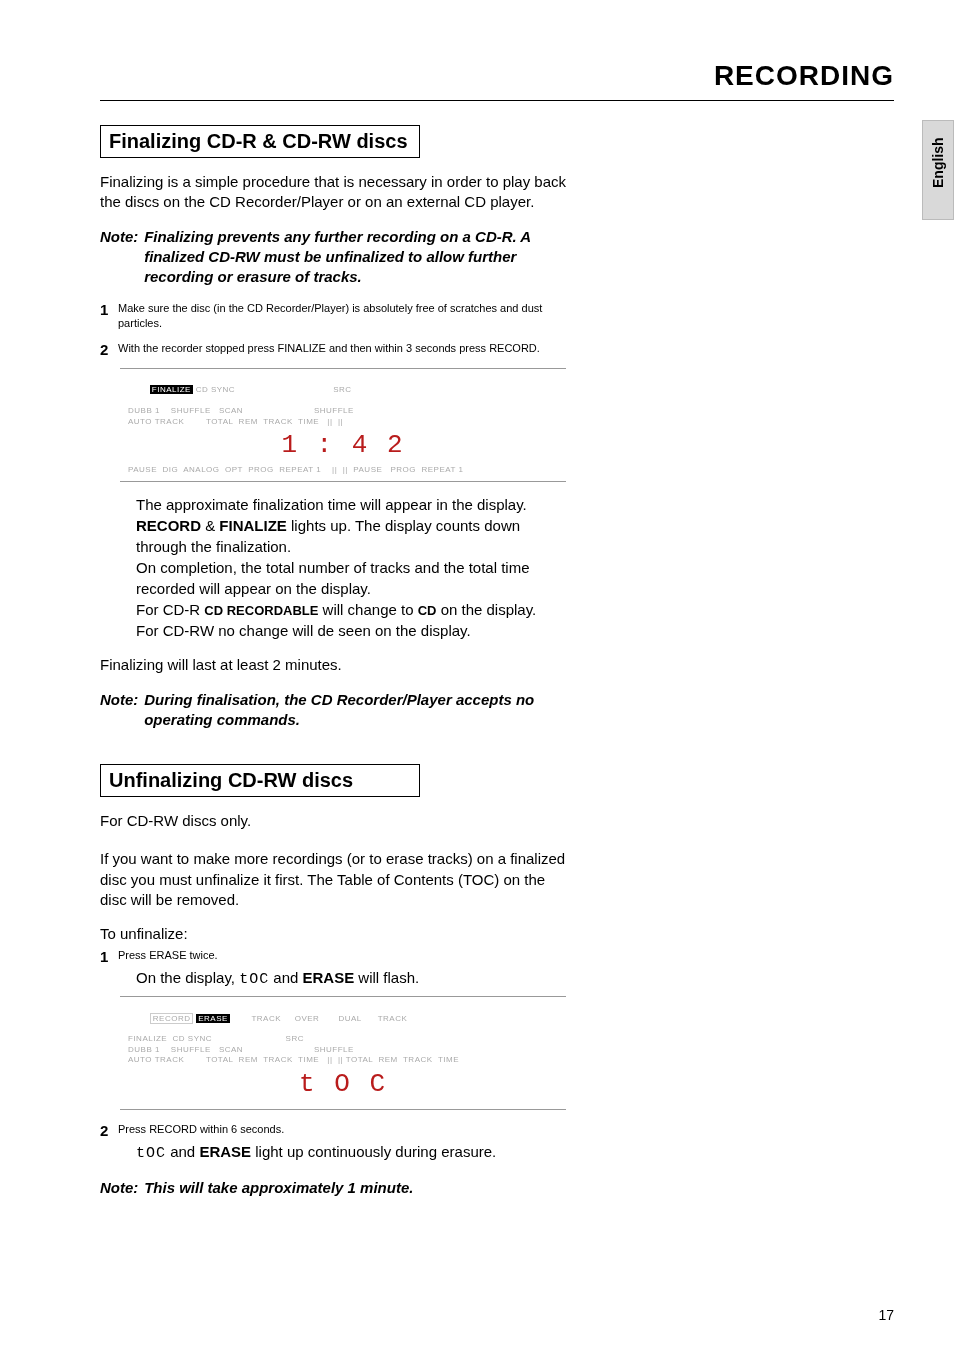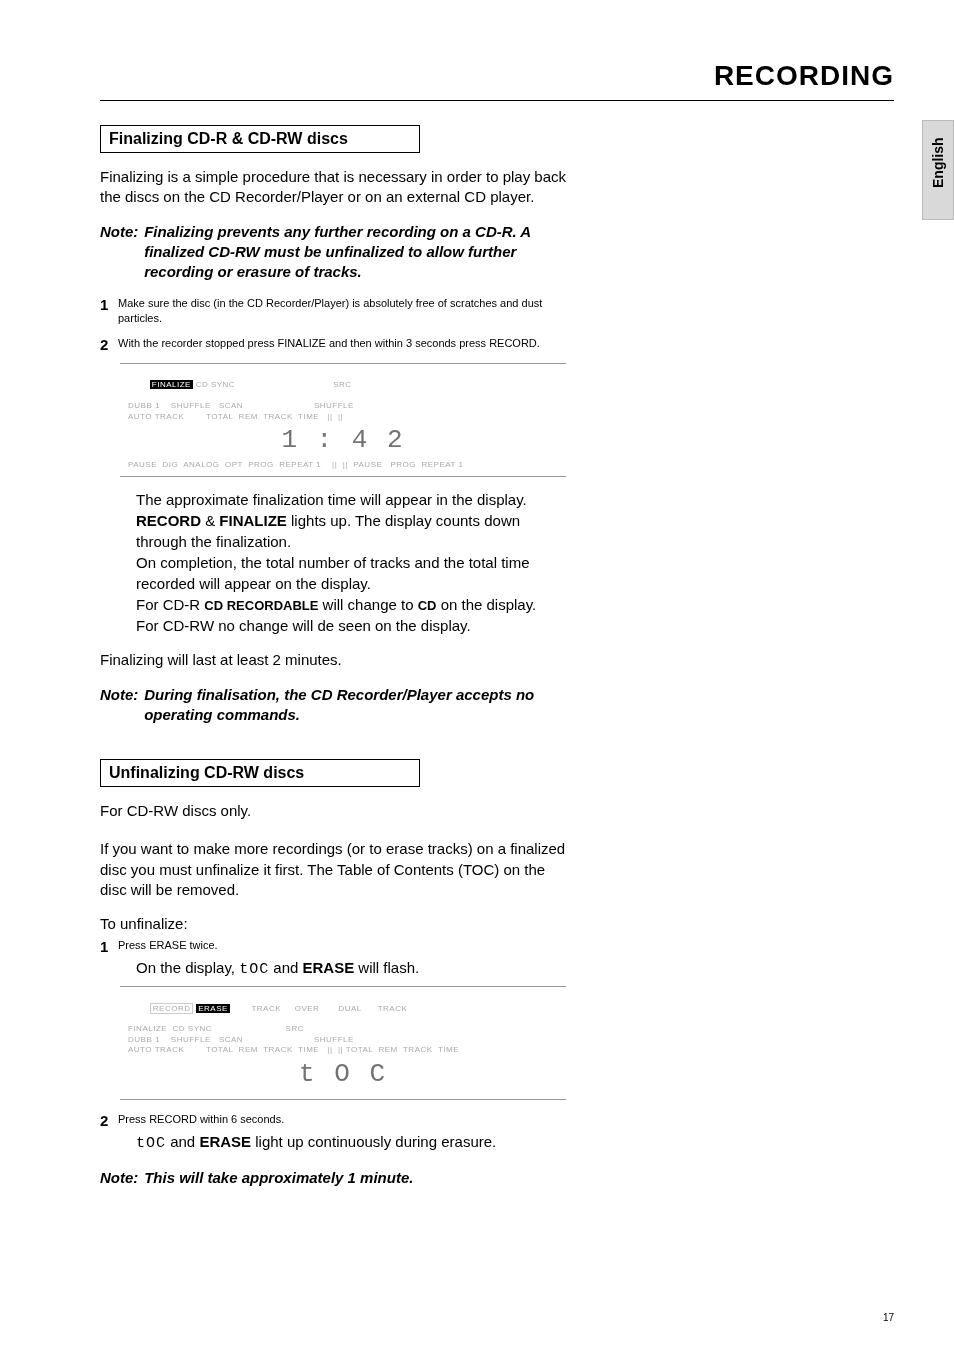--- a/index.html
+++ b/index.html
@@ -52,21 +52,21 @@
     font-weight: bold;
     text-align: center;
   }
   .content {
     width: 470px;
   }
   .section-title-box {
     border: 1.5px solid #000;
     padding: 4px 8px;
     font-weight: bold;
-    font-size: 16px;
+    font-size: 20px;
     display: inline-block;
     width: 320px;
     box-sizing: border-box;
     margin-bottom: 14px;
   }
   p {
     font-size: 15px;
     line-height: 1.35;
     margin: 0 0 14px 0;
   }
@@ -118,21 +118,21 @@
     padding: 0 2px;
     font-size: 8px;
   }
   .display-panel .row1, .display-panel .row2, .display-panel .row3, .display-panel .row5 {
     white-space: pre;
     font-size: 8px;
   }
   .display-panel .big-time {
     font-family: "Courier New", monospace;
     font-size: 26px;
-    color: #737373;
+    color: #b91c1c;
     text-align: center;
     margin: 2px 0;
     letter-spacing: 2px;
   }
   .indent-block {
     margin-left: 36px;
     font-size: 15px;
     line-height: 1.4;
     margin-bottom: 14px;
   }
@@ -145,21 +145,21 @@
     font-weight: bold;
   }
   .seg-font {
     font-family: "Courier New", monospace;
     letter-spacing: 1px;
   }
   .page-number {
     position: absolute;
     bottom: 28px;
     right: 60px;
-    font-size: 10px;
+    font-size: 14px;
   }
 </style>
 </head>
 <body>
 
 <div class="page">
 
   <div class="top-title">RECORDING</div>
   <hr class="top-rule">
 

